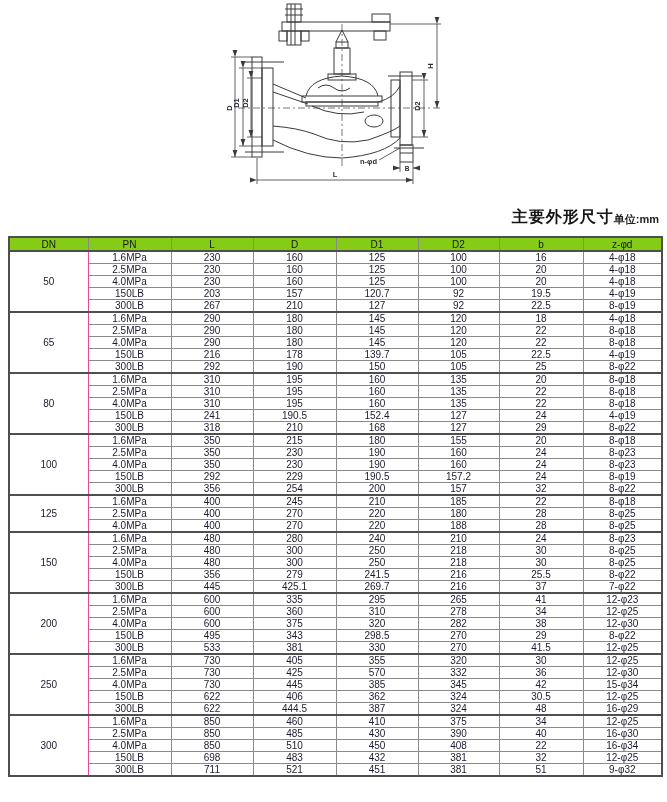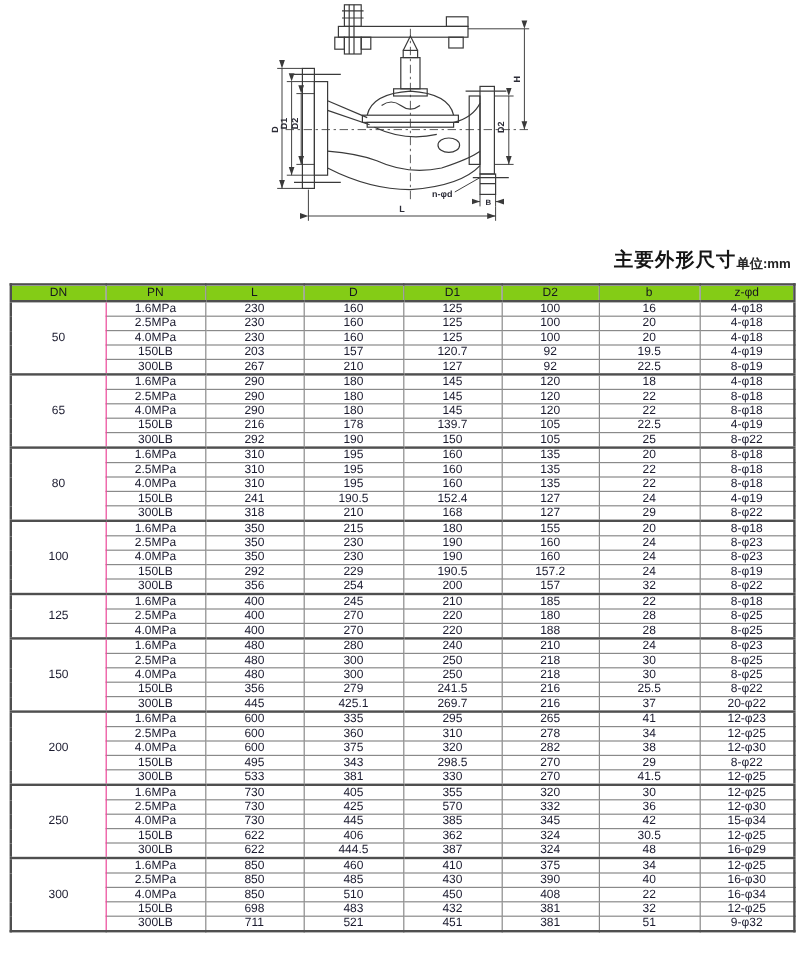--- a/index.html
+++ b/index.html
@@ -447,21 +447,21 @@
         <td>25.5</td>
         <td>8-φ22</td>
       </tr>
       <tr>
         <td>300LB</td>
         <td>445</td>
         <td>425.1</td>
         <td>269.7</td>
         <td>216</td>
         <td>37</td>
-        <td>20-φ22</td>
+        <td>7-φ22</td>
       </tr>
       <tr class="group-start">
         <td rowspan="5" class="dn-cell">200</td>
         <td>1.6MPa</td>
         <td>600</td>
         <td>335</td>
         <td>295</td>
         <td>265</td>
         <td>41</td>
         <td>12-φ23</td>

